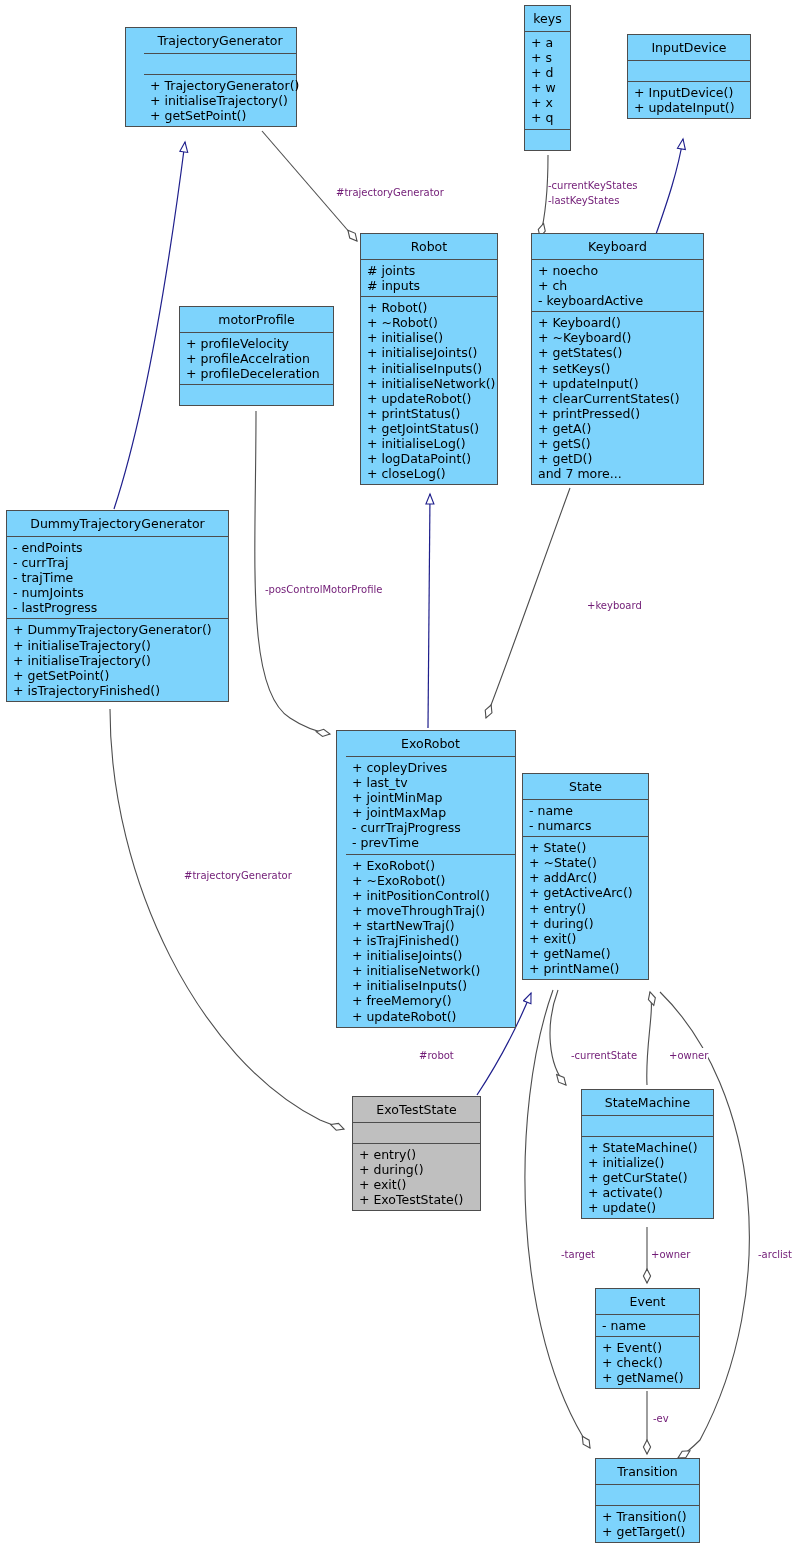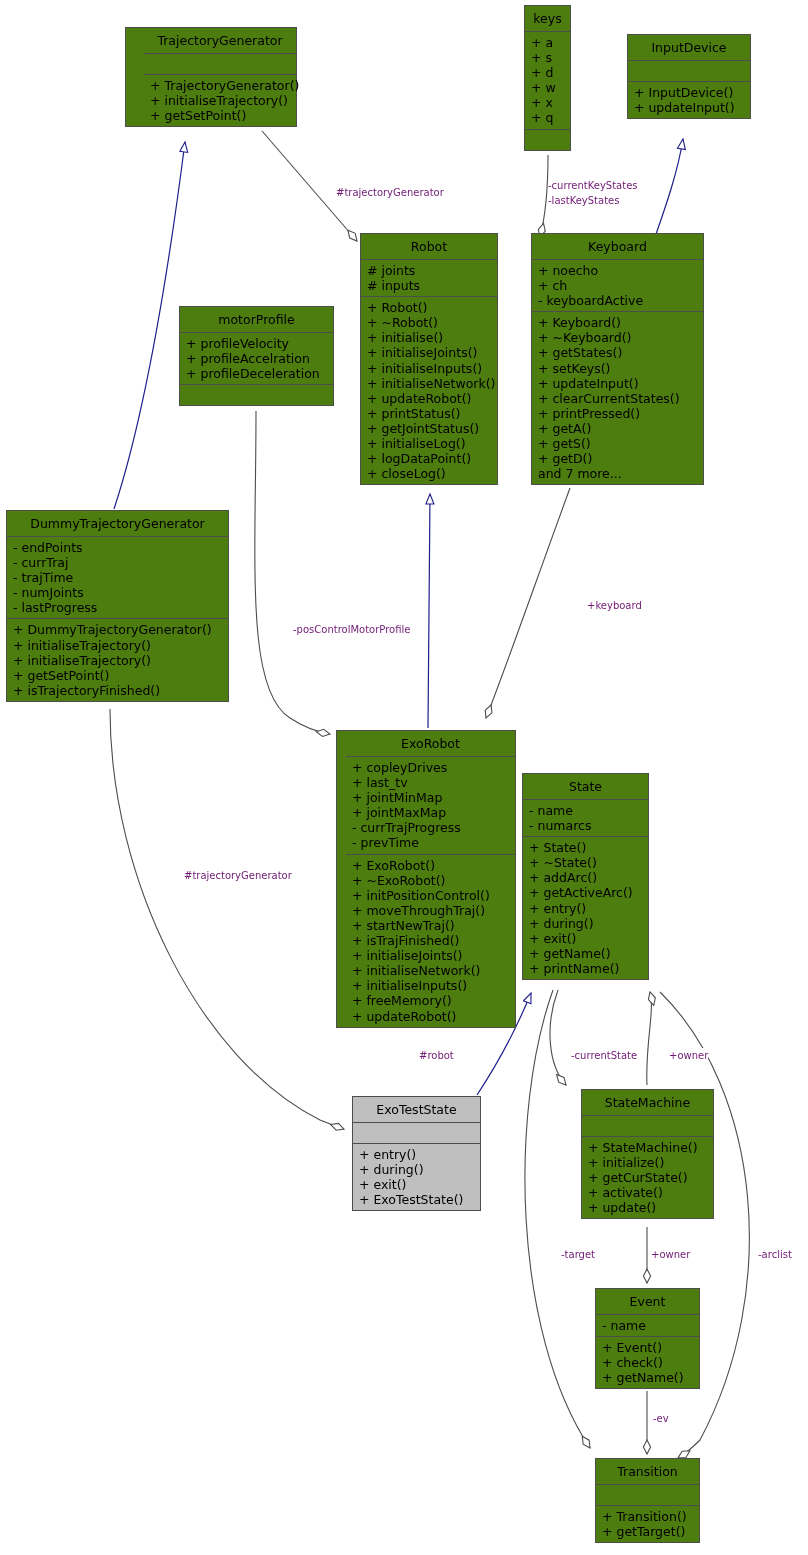--- a/index.html
+++ b/index.html
@@ -22,21 +22,21 @@
     left: 0;
     top: 0;
     width: 808px;
     height: 1555px;
     pointer-events: none;
   }
   .umlbox {
     position: absolute;
     box-sizing: border-box;
     border: 1px solid #4d4d4d;
-    background: #4d7c0f;
+    background: #7dd3fc;
     z-index: 5;
   }
   .umlbox.hl {
     background: #bfbfbf;
   }
   .umlbox .title {
     text-align: center;
     font-size: 12.5px;
     color: #000000;
     line-height: 15px;
@@ -318,21 +318,21 @@
     </div>
   </div>
 
   <div class="edge-label" style="left:336px; top:185px;">#trajectoryGenerator</div>
 
   <div class="edge-label two" style="left:548px; top:178px;">
     <div>-currentKeyStates</div>
     <div>-lastKeyStates</div>
   </div>
 
-  <div class="edge-label" style="left:265px; top:622px;margin-left:28px;">-posControlMotorProfile</div>
+  <div class="edge-label" style="left:265px; top:582px;">-posControlMotorProfile</div>
 
   <div class="edge-label" style="left:587px; top:598px;">+keyboard</div>
 
   <div class="edge-label" style="left:184px; top:868px;">#trajectoryGenerator</div>
 
   <div class="edge-label" style="left:419px; top:1048px;">#robot</div>
 
   <div class="edge-label" style="left:571px; top:1048px;">-currentState</div>
 
   <div class="edge-label" style="left:669px; top:1048px;">+owner</div>

